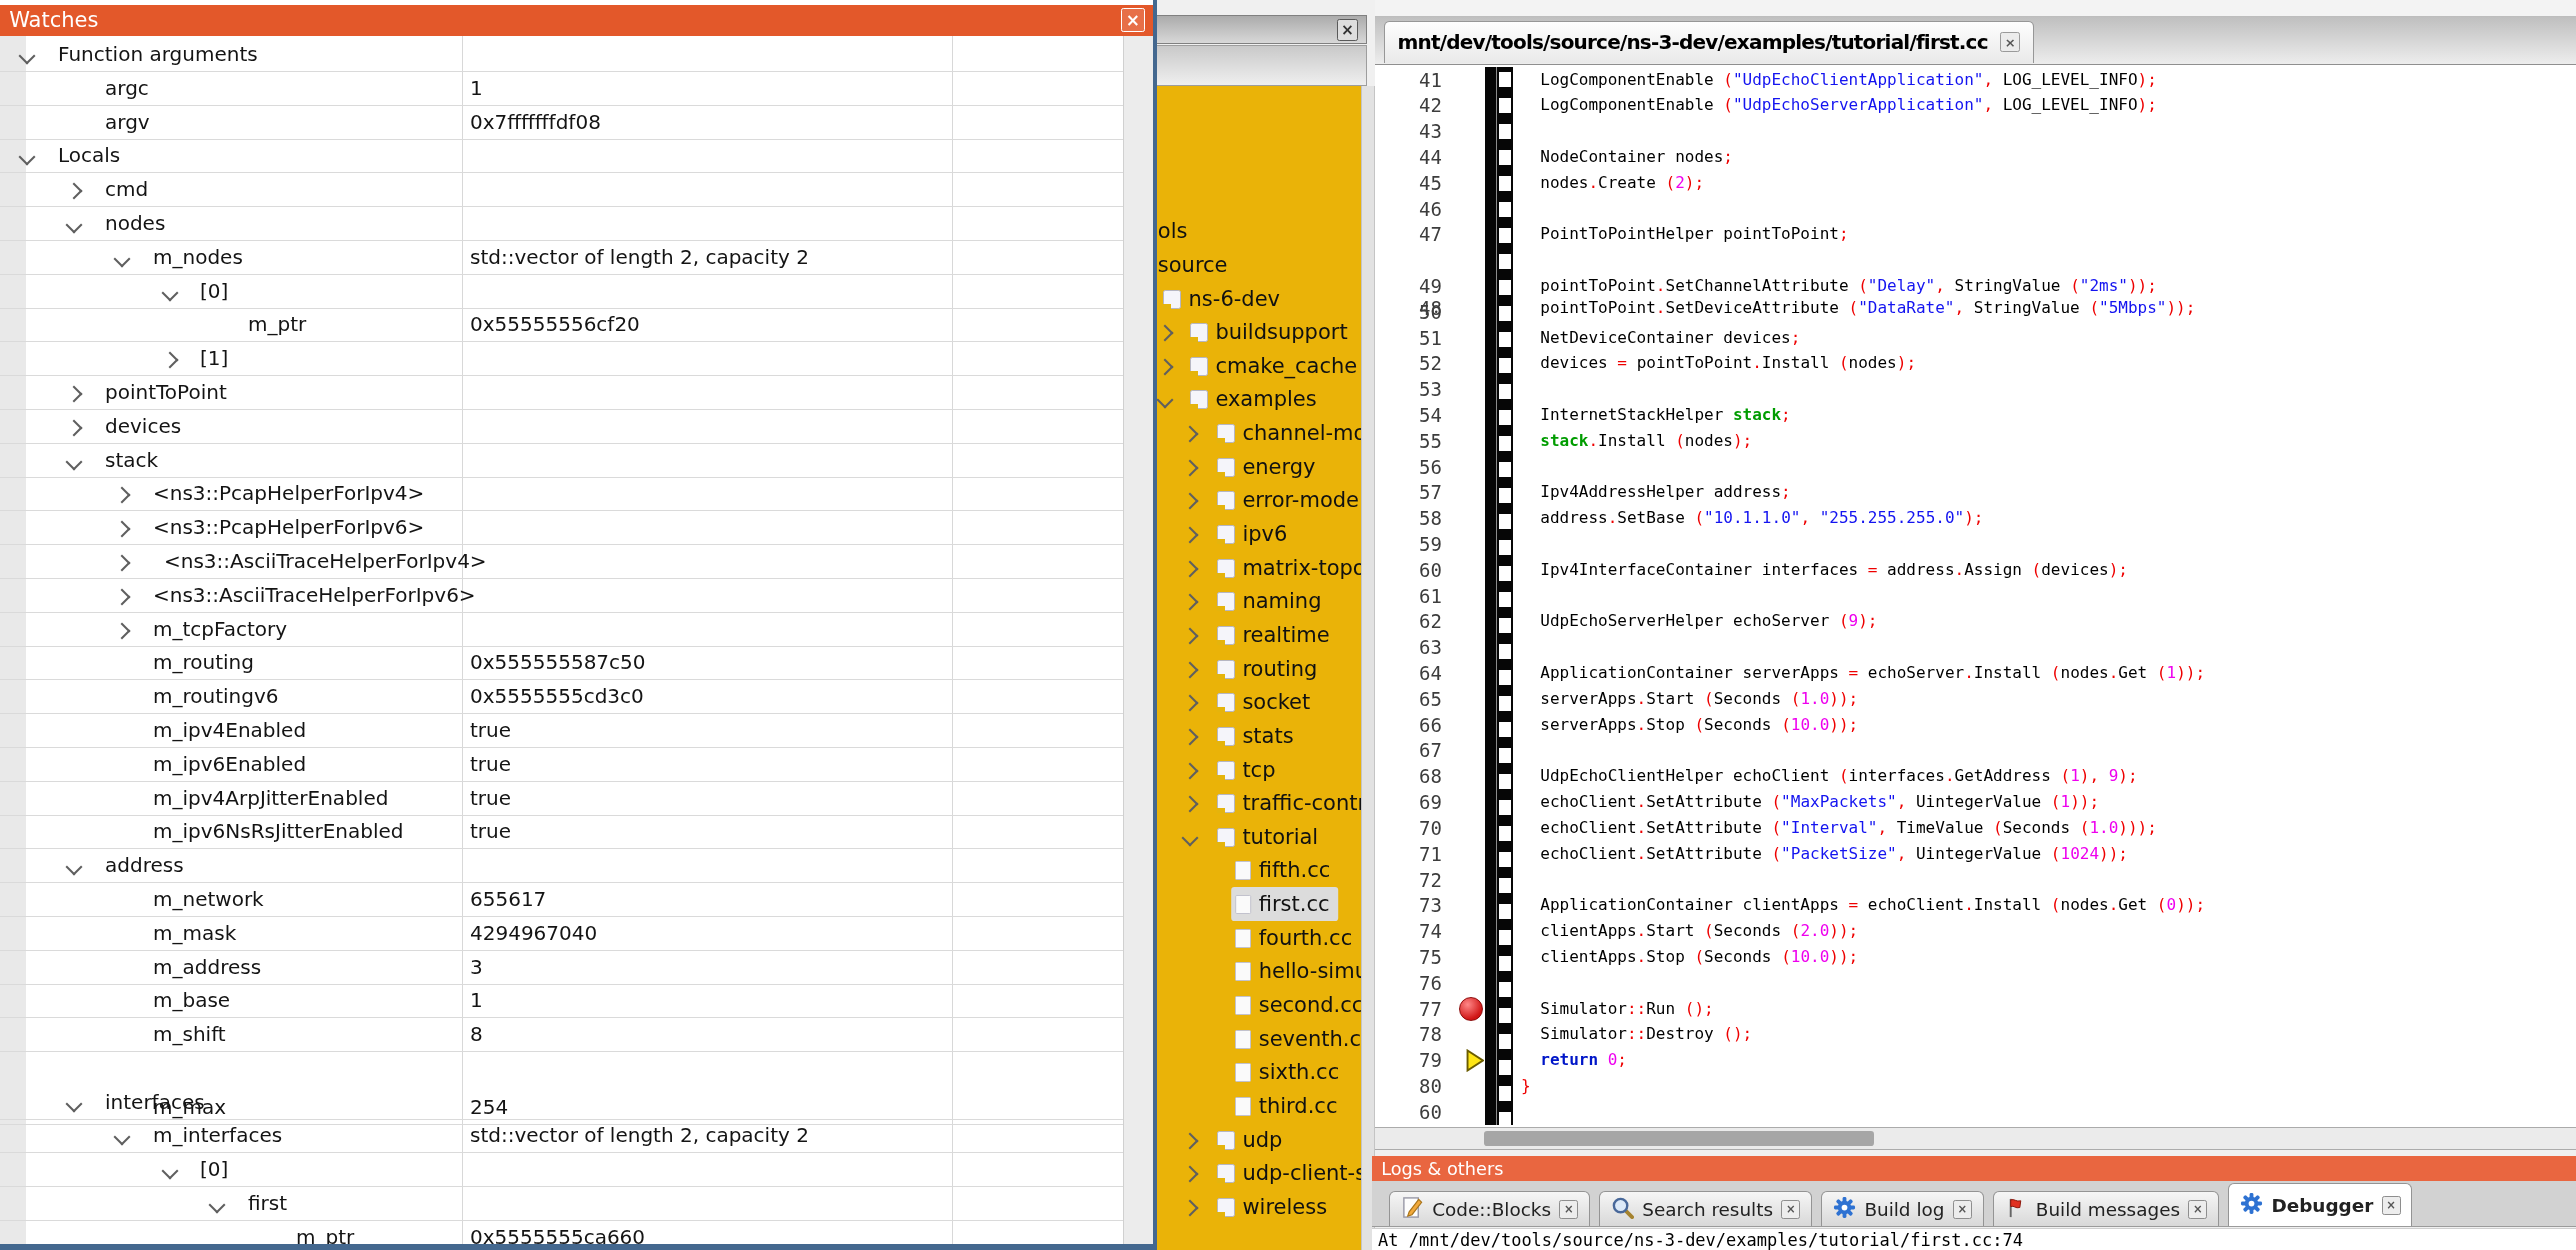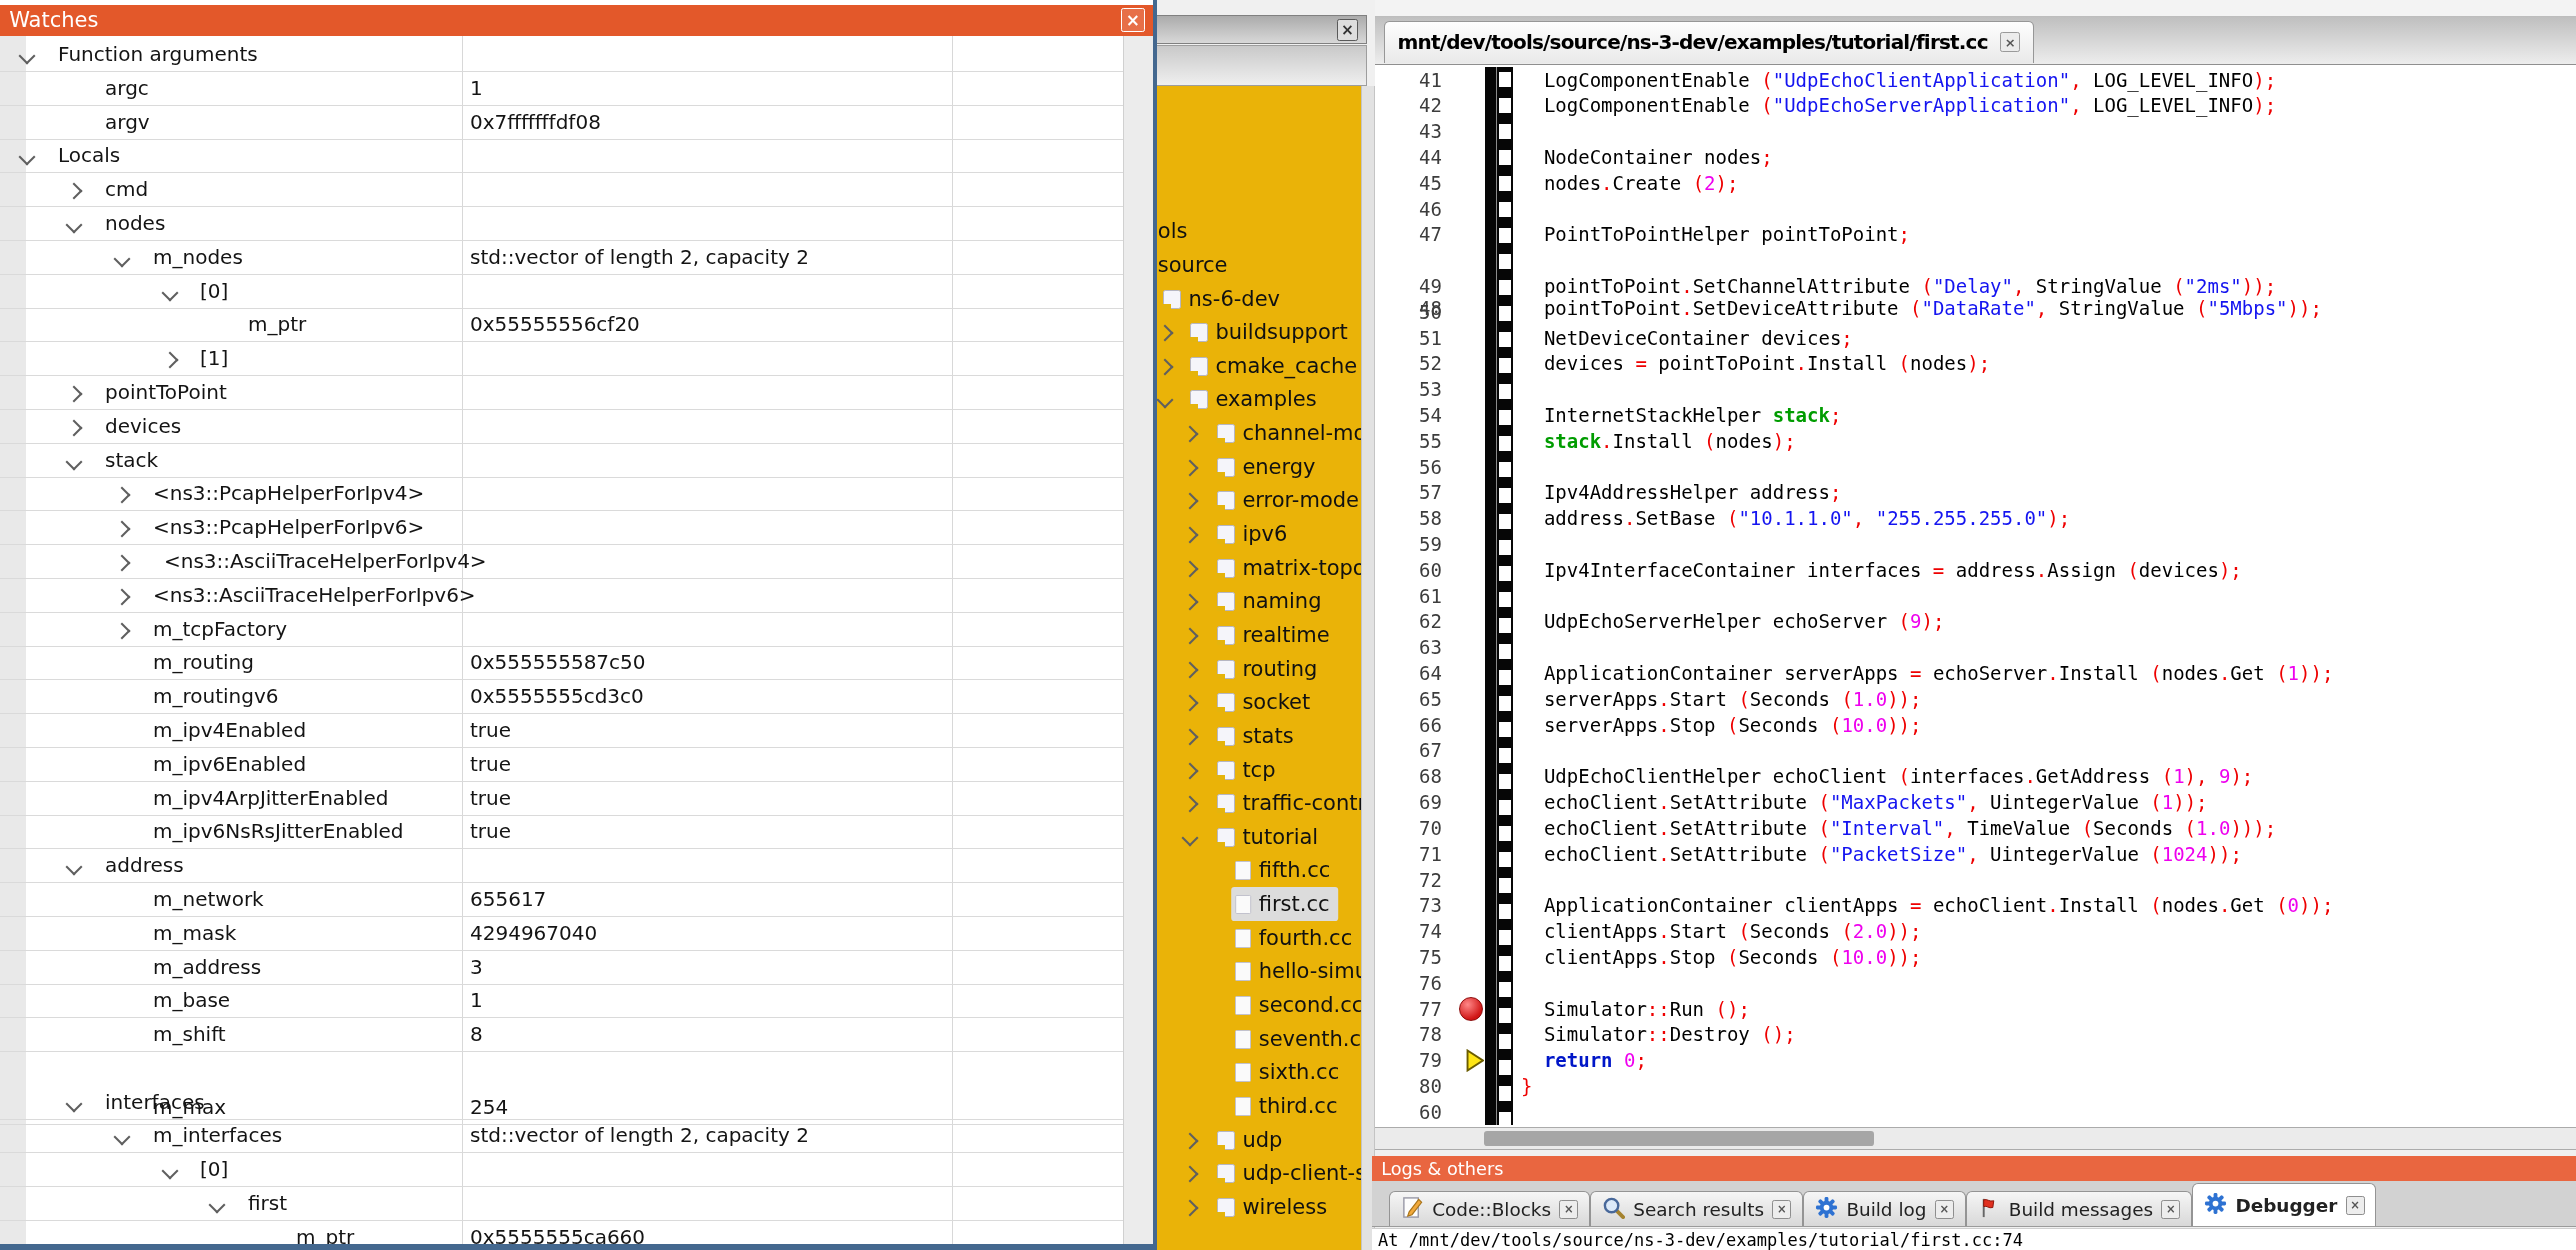--- a/index.html
+++ b/index.html
@@ -39,21 +39,21 @@
   .editor-tab{position:absolute;left:9.2px;top:3.8px;height:42px;display:flex;align-items:center;gap:12.3px;
     padding:0 12.3px;background:linear-gradient(#fefefe,#e9e9e9);border:0.8px solid #979797;border-bottom:none;
     border-radius:5.4px 5.4px 0 0;box-sizing:border-box;}
   .tab-label{font-weight:bold;font-size:20px;letter-spacing:-0.8px;color:#000;white-space:nowrap;}
   .tab-close{width:18.4px;height:18.4px;border:0.8px solid #9a9a9a;border-radius:2.3px;background:#ececec;color:#555;
     font-size:13px;font-weight:bold;display:flex;align-items:center;justify-content:center;}
   .code-area{position:absolute;left:1375px;top:65px;width:1201px;height:1063px;background:#fff;overflow:hidden;}
   .cline{position:absolute;left:0;width:100%;height:26px;}
   .lnum{position:absolute;left:0;top:0;width:67px;text-align:right;font-family:"DejaVu Sans Mono",monospace;
     font-size:19px;line-height:26px;color:#3d3d3d;}
-  .ctext{position:absolute;left:146px;top:0;font-family:"DejaVu Sans Mono",monospace;font-size:19px;
+  .ctext{position:absolute;left:146px;top:0;font-family:"DejaVu Sans Mono",monospace;font-size:16px;
     line-height:26px;white-space:pre;color:#000;}
   .tok-s{color:#1414f0;}
   .tok-n{color:#ee00ee;}
   .tok-o{color:#ee0000;}
   .tok-k{color:#0016c8;font-weight:bold;}
   .tok-g{color:#009c00;font-weight:bold;}
   .checker-strip{position:absolute;left:110px;top:1.5px;width:28px;height:1058px;background:#060606;}
   .checker-strip::before{content:"";position:absolute;left:10.8px;top:0;bottom:0;width:1.5px;background:#8c8c8c;}
   .checker-strip::after{content:"";position:absolute;left:14px;top:5.4px;bottom:0;width:12.3px;
     background:repeating-linear-gradient(180deg,#fff 0 14.6px,#060606 14.6px 26px);}
@@ -61,21 +61,21 @@
     background:radial-gradient(circle at 35% 30%,#f88,#d01515 70%);border:0.8px solid #8d0d0d;box-sizing:border-box;}
   .cur-arrow{position:absolute;left:91px;top:1.5px;width:18.4px;height:23px;}
   .hscroll{position:absolute;left:1375px;top:1127px;width:1201px;height:23px;background:#ebebeb;
     border-top:0.8px solid #ababab;border-bottom:0.8px solid #ababab;box-sizing:border-box;}
   .hthumb{position:absolute;left:109px;top:3.1px;width:390px;height:15.4px;background:#a6a6a6;border-radius:3.1px;}
 
   
   .logs-title{position:absolute;left:1372px;top:1156px;width:1204px;height:25px;background:#E96640;
     color:#fff;font-size:17.7px;display:flex;align-items:center;padding-left:9.2px;box-sizing:border-box;}
   .logs-tabs{position:absolute;left:1372px;top:1181px;width:1204px;height:46px;background:#d2d2d2;
-    border-bottom:0.8px solid #9b9b9b;box-sizing:border-box;display:flex;align-items:flex-end;padding-left:17px;gap:0;}
+    border-bottom:0.8px solid #9b9b9b;box-sizing:border-box;display:flex;align-items:flex-end;padding-left:17px;gap:9px;}
   .ltab{display:flex;align-items:center;gap:8.4px;height:35px;padding:0 10.8px;
     background:linear-gradient(#f6f6f6,#d8d8d8);border:0.8px solid #949494;border-bottom:none;
     border-radius:6.1px 6.1px 0 0;font-size:18.4px;color:#222;box-sizing:border-box;white-space:nowrap;}
   .ltab.active{background:#fff;height:43px;font-weight:bold;}
   .ltab-x{width:17px;height:17px;border:0.8px solid #8e8e8e;border-radius:2.3px;background:#ededed;color:#555;
     font-size:11.5px;font-weight:bold;display:flex;align-items:center;justify-content:center;flex:none;}
   .logs-status{position:absolute;left:1372px;top:1228px;width:1204px;height:22px;background:#fff;
     font-family:"DejaVu Sans Mono",monospace;font-size:17px;color:#000;display:flex;align-items:center;
     padding-left:6.1px;box-sizing:border-box;border-top:0.8px solid #cfcfcf;}
 

